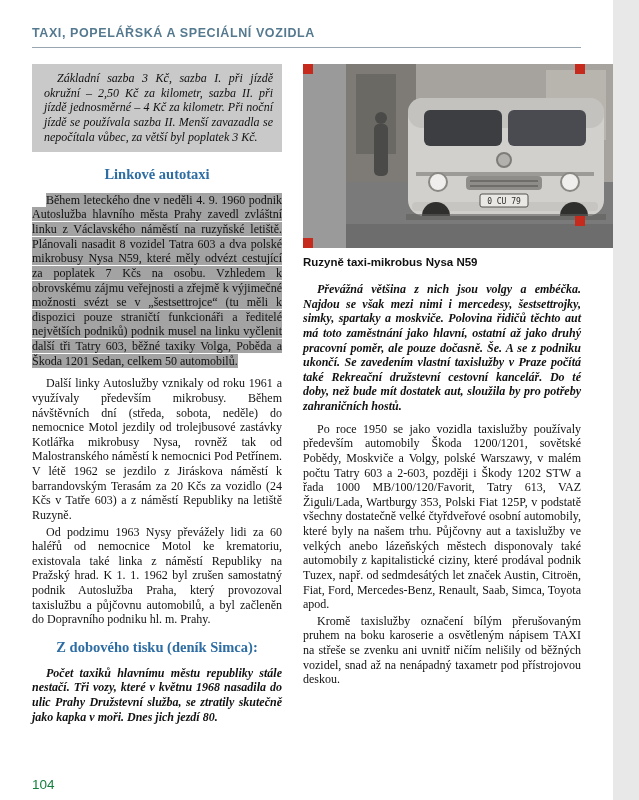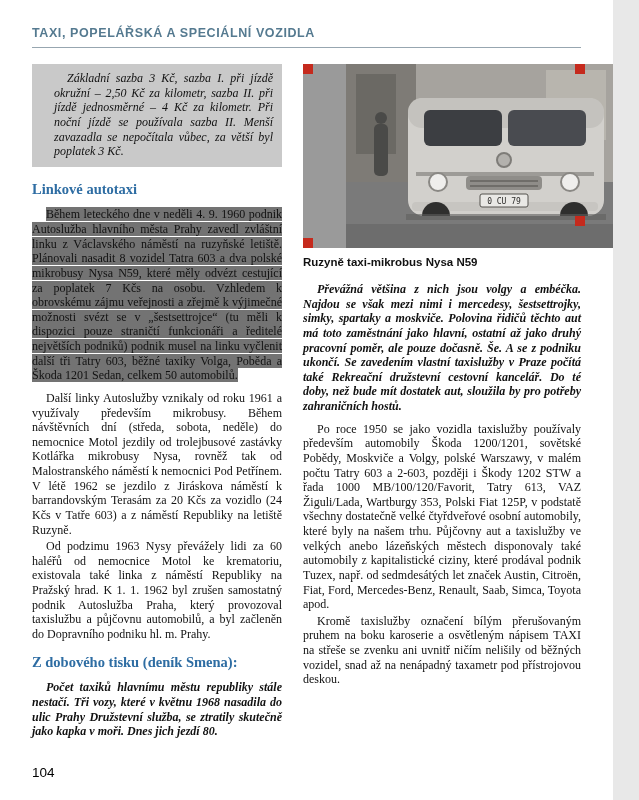--- a/index.html
+++ b/index.html
@@ -28,33 +28,33 @@
   .col {
     width: 278px;
     font-size: 12px;
     line-height: 1.22;
     text-align: justify;
     color: #111;
   }
   .col p { text-indent: 14px; margin-bottom: 2px; }
   .quote-box {
     background: #c9c9c9;
-    padding: 7px 9px 8px 22px;
+    padding: 7px 9px 8px 12px;
     font-style: italic;
     margin-bottom: 14px;
   }
   .quote-box p { text-indent: 13px; margin: 0; }
   h2.section-heading {
     color: #2e6da3;
     font-size: 14.5px;
     font-weight: bold;
     margin: 12px 0 9px 0;
-    text-align: left;
+    text-align: center;
   }
-  .hl { background: #737373; box-decoration-break: clone; -webkit-box-decoration-break: clone; }
+  .hl { background: #a3a3a3; box-decoration-break: clone; -webkit-box-decoration-break: clone; }
   .italic { font-style: italic; font-weight: bold; }
   .photo-wrap {
     position: relative;
     width: 282px;
     height: 184px;
     background: #9a9a9a;
     margin-bottom: 7px;
     padding-left: 43px;
   }
   .photo-wrap svg { display: block; }
@@ -69,24 +69,24 @@
   .marker.br { right: 0; bottom: 22px; }
   .caption {
     font-family: "Liberation Sans", sans-serif;
     font-weight: bold;
     font-size: 11.5px;
     color: #111;
     margin-bottom: 13px;
   }
   .page-number {
     position: absolute;
-    left: 32px; bottom: 20px;
+    left: 32px; bottom: 8px;
     font-family: "Liberation Sans", sans-serif;
     font-size: 13.5px;
-    color: #000000;
+    color: #15803d;
   }
   .spacer-6 { height: 6px; }
 </style>
 </head>
 <body>
 
 <div class="page">
 
   <div class="running-head">TAXI, POPELÁŘSKÁ A SPECIÁLNÍ VOZIDLA</div>
   <div class="head-rule"></div>
@@ -102,21 +102,21 @@
       <h2 class="section-heading">Linkové autotaxi</h2>
 
       <p><span class="hl">Během leteckého dne v neděli 4. 9. 1960 podnik Autoslužba hlavního města Prahy zavedl zvláštní linku z Václavského náměstí na ruzyňské letiště. Plánovali nasadit 8 vozidel Tatra 603 a dva polské mikrobusy Nysa N59, které měly odvézt cestující za poplatek 7 Kčs na osobu. Vzhledem k obrovskému zájmu veřejnosti a zřejmě k výjimečné možnosti svézt se v „šestsettrojce“ (tu měli k dispozici pouze straničtí funkcionáři a ředitelé největších podniků) podnik musel na linku vyčlenit další tři Tatry 603, běžné taxiky Volga, Poběda a Škoda 1201 Sedan, celkem 50 automobilů.</span></p>
 
       <div class="spacer-6"></div>
 
       <p>Další linky Autoslužby vznikaly od roku 1961 a využívaly především mikrobusy. Během návštěvních dní (středa, sobota, neděle) do nemocnice Motol jezdily od trolejbusové zastávky Kotlářka mikrobusy Nysa, rovněž tak od Malostranského náměstí k nemocnici Pod Petřínem. V létě 1962 se jezdilo z Jiráskova náměstí k barrandovským Terasám za 20 Kčs za vozidlo (24 Kčs v Tatře 603) a z náměstí Republiky na letiště Ruzyně.</p>
 
       <p>Od podzimu 1963 Nysy převážely lidi za 60 haléřů od nemocnice Motol ke krematoriu, existovala také linka z náměstí Republiky na Pražský hrad. K 1. 1. 1962 byl zrušen samostatný podnik Autoslužba Praha, který provozoval taxislužbu a půjčovnu automobilů, a byl začleněn do Dopravního podniku hl. m. Prahy.</p>
 
-      <h2 class="section-heading">Z dobového tisku (deník Smena):</h2>
+      <h2 class="section-heading">Z dobového tisku (deník Simca):</h2>
 
       <p class="italic">Počet taxiků hlavnímu městu republiky stále nestačí. Tři vozy, které v květnu 1968 nasadila do ulic Prahy Družstevní služba, se ztratily skutečně jako kapka v moři. Dnes jich jezdí 80.</p>
 
     </div>
 
     <div class="col">
 
       <div class="photo-wrap">
         <svg width="282" height="184" viewBox="0 0 282 184">
 

